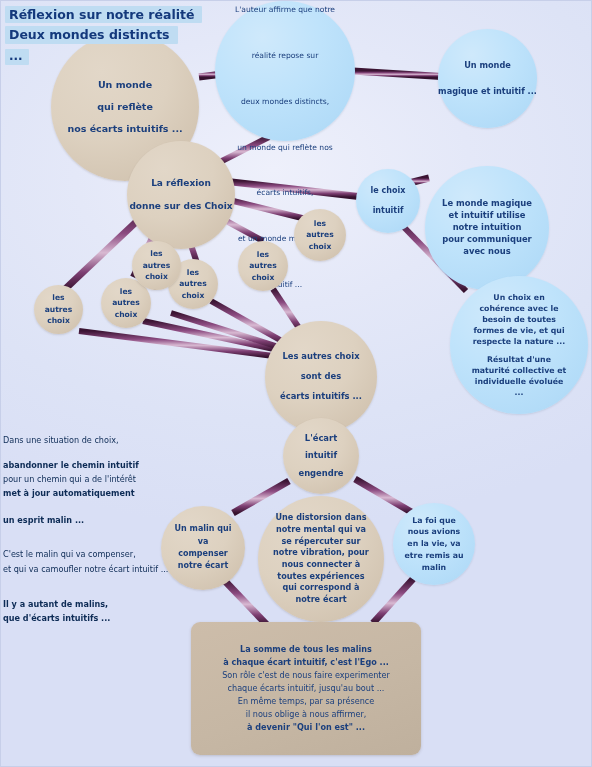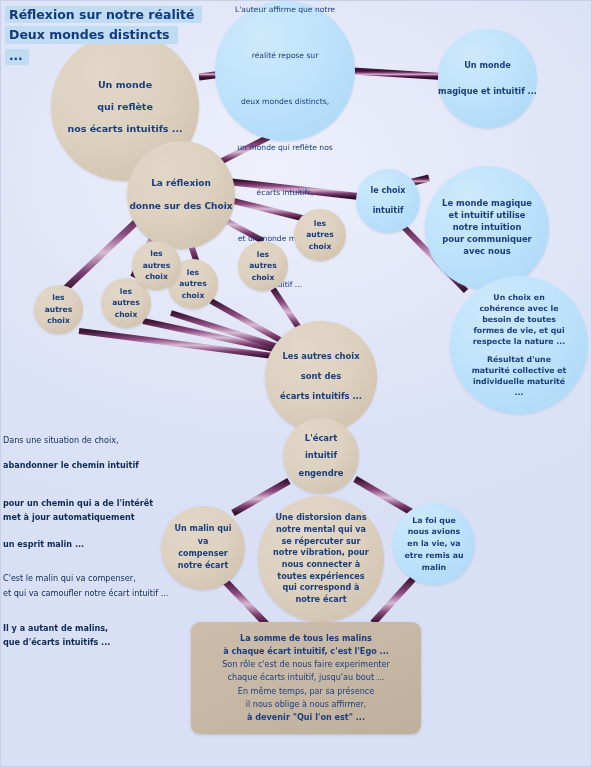--- a/index.html
+++ b/index.html
@@ -202,21 +202,21 @@
 
   <div class="node circle blue" style="left:449px;top:275px;width:138px;height:138px;font-size:7.8px;font-weight:bold;line-height:1.42;">
     <span class="ln">Un choix en</span>
     <span class="ln">cohérence avec le</span>
     <span class="ln">besoin de toutes</span>
     <span class="ln">formes de vie, et qui</span>
     <span class="ln">respecte la nature ...</span>
     <span class="ln" style="height:7px;">&nbsp;</span>
     <span class="ln">Résultat d'une</span>
     <span class="ln">maturité collective et</span>
-    <span class="ln">individuelle maturité</span>
+    <span class="ln">individuelle évoluée</span>
     <span class="ln">...</span>
   </div>
 
   <div class="node circle tan" style="left:293px;top:208px;width:52px;height:52px;font-size:7.6px;font-weight:bold;line-height:1.52;">
     <span class="ln">les</span>
     <span class="ln">autres</span>
     <span class="ln">choix</span>
   </div>
 
   <div class="node circle tan" style="left:237px;top:240px;width:50px;height:50px;font-size:7.6px;font-weight:bold;line-height:1.52;">
@@ -280,35 +280,35 @@
   </div>
 
   <div class="node circle blue" style="left:392px;top:502px;width:82px;height:82px;font-size:7.8px;font-weight:bold;line-height:1.5;">
     <span class="ln">La foi que</span>
     <span class="ln">nous avions</span>
     <span class="ln">en la vie, va</span>
     <span class="ln">etre remis au</span>
     <span class="ln">malin</span>
   </div>
 
-  <div id="ego" style="left:190px;top:621px;width:230px;height:112px;font-size:8.1px;">
+  <div id="ego" style="left:190px;top:621px;width:230px;height:133px;font-size:8.1px;">
     <span class="ln" style="font-weight:bold;">La somme de tous les malins</span>
     <span class="ln" style="font-weight:bold;">à chaque écart intuitif, c'est l'Ego ...</span>
     <span class="ln">Son rôle c'est de nous faire experimenter</span>
     <span class="ln">chaque écarts intuitif, jusqu'au bout ...</span>
     <span class="ln">En même temps, par sa présence</span>
     <span class="ln">il nous oblige à nous affirmer,</span>
     <span class="ln" style="font-weight:bold;">à devenir "Qui l'on est" ...</span>
   </div>
 
   <div id="lefttext" style="left:2px;top:432px;width:190px;font-size:8.1px;">
     <span class="ln" style="padding:3px 0;">Dans une situation de choix,</span>
     <span class="ln" style="height:11px;">&nbsp;</span>
     <span class="ln" style="font-weight:bold;padding:3px 0;">abandonner le chemin intuitif</span>
-    <span class="ln" style="font-weight:bold;padding:3px 0;margin-top:24px;">pour un chemin qui a de l'intérêt</span>
+    <span class="ln" style="font-weight:normal;padding:3px 0;">pour un chemin qui a de l'intérêt</span>
     <span class="ln" style="font-weight:bold;padding:3px 0;">met à jour automatiquement</span>
     <span class="ln" style="height:13px;">&nbsp;</span>
     <span class="ln" style="font-weight:bold;padding:3px 0;">un esprit malin ...</span>
     <span class="ln" style="height:20px;">&nbsp;</span>
     <span class="ln" style="padding:3px 0;">C'est le malin qui va compenser,</span>
     <span class="ln" style="padding:3px 0;">et qui va camoufler notre écart intuitif ...</span>
     <span class="ln" style="height:21px;">&nbsp;</span>
     <span class="ln" style="font-weight:bold;padding:3px 0;">Il y a autant de malins,</span>
     <span class="ln" style="font-weight:bold;padding:3px 0;">que d'écarts intuitifs ...</span>
   </div>

